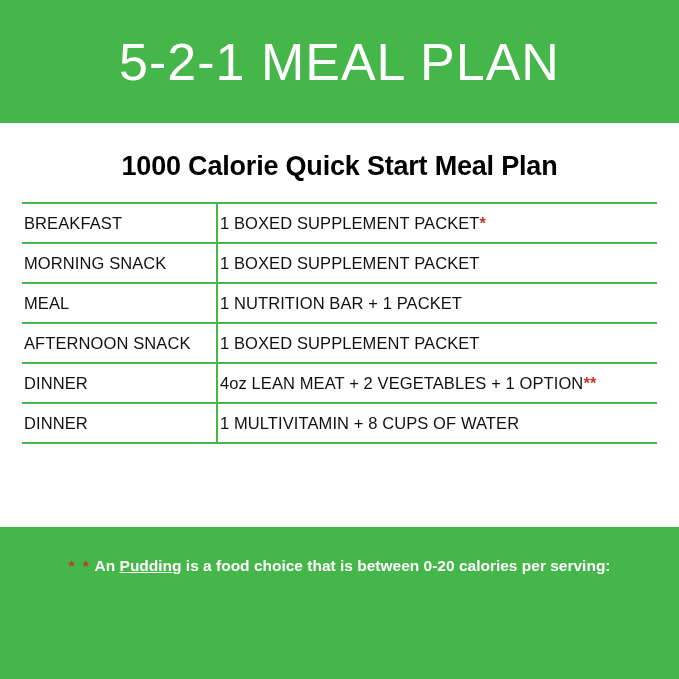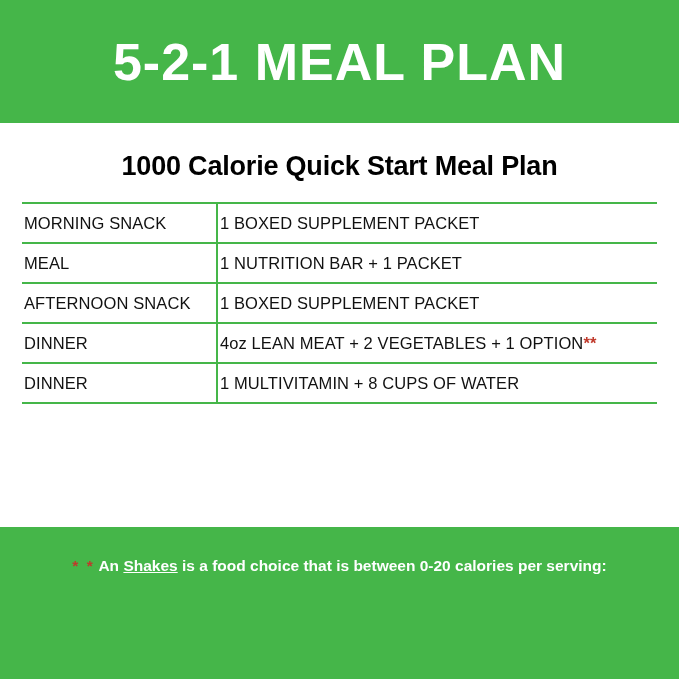--- a/index.html
+++ b/index.html
@@ -26,21 +26,21 @@
   .header-band {
     background: #45b649;
     height: 123px;
     display: flex;
     align-items: center;
     justify-content: center;
   }
   .header-title {
     color: #ffffff;
     font-size: 52px;
-    font-weight: bold;
+    font-weight: normal;
     letter-spacing: 1px;
     line-height: 1;
     text-align: center;
     white-space: nowrap;
   }
   
   .subtitle-wrap {
     padding-top: 28px;
     padding-bottom: 16px;
     text-align: center;
@@ -132,20 +132,24 @@
   </div>
 
   <div class="subtitle-wrap">
     <div class="subtitle">1000 Calorie Quick Start Meal Plan</div>
   </div>
 
   <div class="table-wrap">
     <table class="meal-table">
       <tbody>
         <tr>
+          <td class="col-meal">BREAKFAST</td>
+          <td class="col-desc"><span>1 BOXED SUPPLEMENT PACKET</span><span class="star">*</span></td>
+        </tr>
+        <tr>
           <td class="col-meal">MORNING SNACK</td>
           <td class="col-desc"><span>1 BOXED SUPPLEMENT PACKET</span><span class="star"></span></td>
         </tr>
         <tr>
           <td class="col-meal">MEAL</td>
           <td class="col-desc"><span>1 NUTRITION BAR + 1 PACKET</span><span class="star"></span></td>
         </tr>
         <tr>
           <td class="col-meal">AFTERNOON SNACK</td>
           <td class="col-desc"><span>1  BOXED SUPPLEMENT PACKET</span><span class="star"></span></td>
@@ -161,17 +165,17 @@
       </tbody>
     </table>
   </div>
 
   <div class="footer-band">
 
 
     <div class="fn-gap"></div>
 
     <div class="footnote">
-      <div class="fn-line1"><span class="marker">* *</span><span> An </span><span class="underline">Shakes</span><span> is a food choice that is between 0-20 calories per serving:</span></div>
+      <div class="fn-line1"><span class="marker">* *</span><span> An </span><span class="underline">Pudding</span><span> is a food choice that is between 0-20 calories per serving:</span></div>
     </div>
 
   </div>
 </div>
 
 </body></html>

